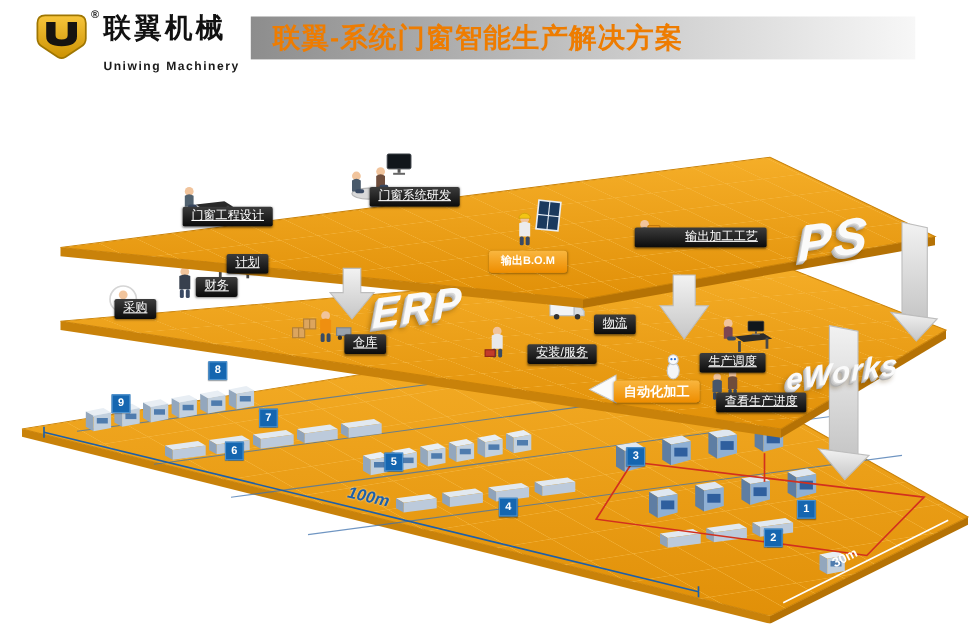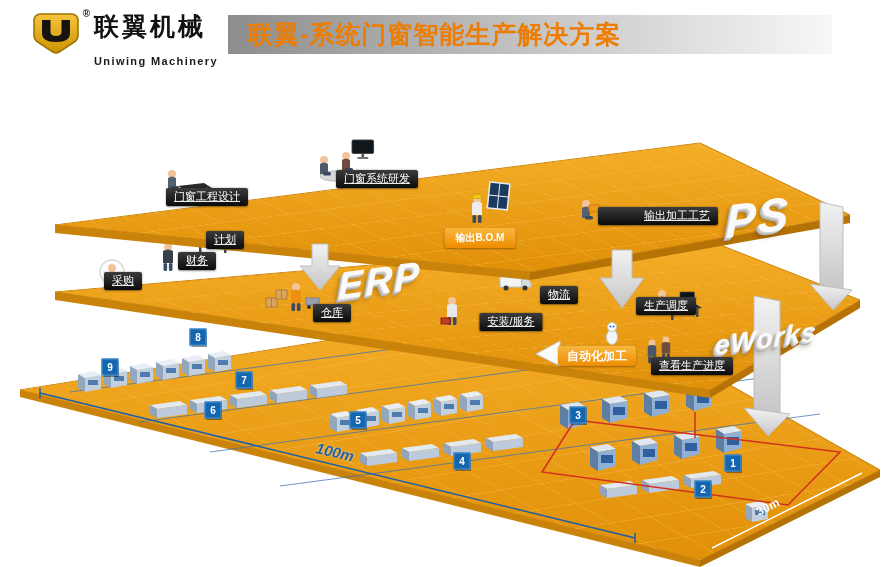--- a/index.html
+++ b/index.html
@@ -333,29 +333,29 @@
       </g>
     </svg>
 
     <div class="big3d" style="left:758px;top:217px;font-size:46px;">PS</div>
     <div class="big3d" style="left:380px;top:281px;font-size:38px;">ERP</div>
     <div class="big3d" style="left:766px;top:339px;font-size:27px;letter-spacing:1px;">eWorks</div>
 
     <div class="tag dark" style="left:207px;top:197px;">门窗工程设计</div>
     <div class="tag dark" style="left:377px;top:179px;">门窗系统研发</div>
     <div class="tag orange big" style="left:480px;top:238px;">输出B.O.M</div>
-    <div class="tag dark" style="left:658px;top:216px;padding-left:46px;">输出加工工艺</div>
+    <div class="tag dark" style="left:637px;top:216px;padding-left:46px;">输出加工工艺</div>
 
     <div class="tag dark" style="left:225px;top:240px;">计划</div>
     <div class="tag dark" style="left:197px;top:261px;">财务</div>
     <div class="tag dark" style="left:123px;top:281px;">采购</div>
     <div class="tag dark" style="left:332px;top:313px;">仓库</div>
     <div class="tag dark" style="left:559px;top:295px;">物流</div>
     <div class="tag dark" style="left:511px;top:322px;">安装/服务</div>
-    <div class="tag dark" style="left:666px;top:306px;">生产调度</div>
+    <div class="tag dark" style="left:666px;top:330px;">生产调度</div>
     <div class="tag orange" style="left:597px;top:356px;">自动化加工</div>
     <div class="tag dark" style="left:692px;top:366px;text-align:center;">查看生产进度</div>
 
     <div class="marker" style="left:733px;top:463px;">1</div>
     <div class="marker" style="left:703px;top:489px;">2</div>
     <div class="marker" style="left:578px;top:415px;">3</div>
     <div class="marker" style="left:462px;top:461px;">4</div>
     <div class="marker" style="left:358px;top:420px;">5</div>
     <div class="marker" style="left:213px;top:410px;">6</div>
     <div class="marker" style="left:244px;top:380px;">7</div>

